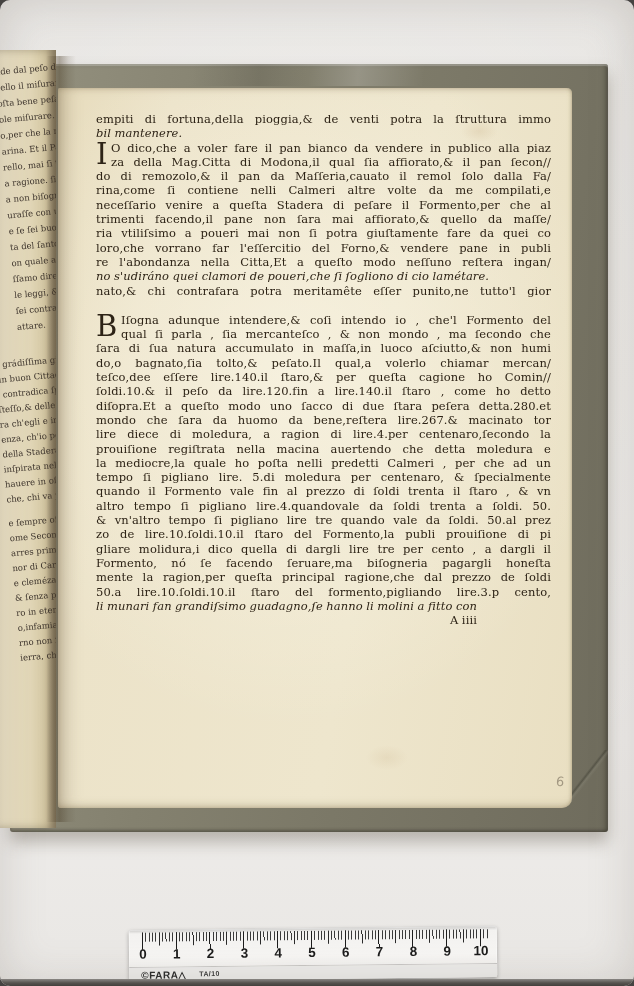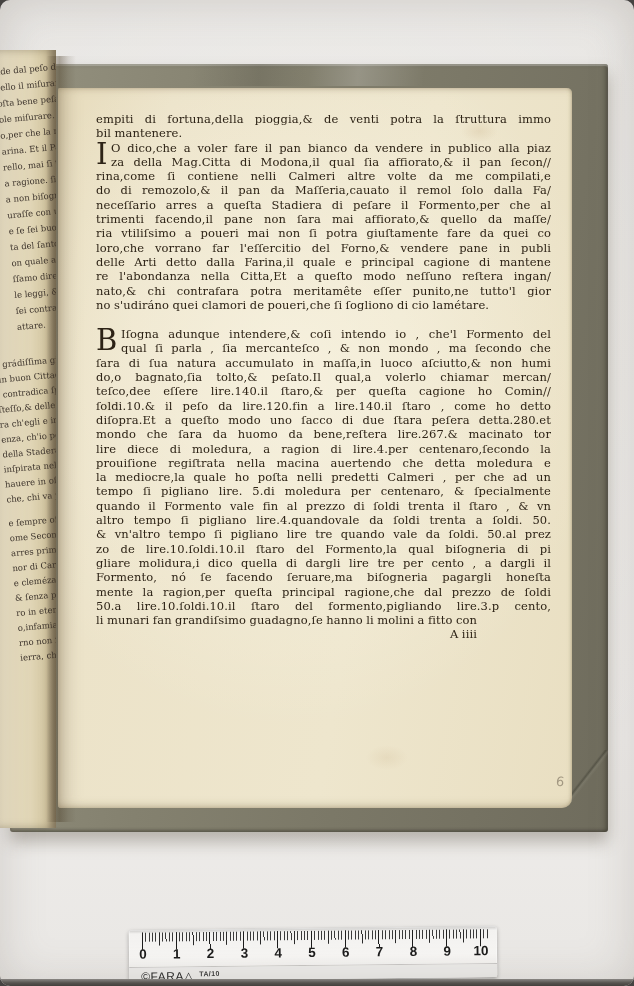--- a/index.html
+++ b/index.html
@@ -76,21 +76,21 @@
     position:absolute;left:38px;top:24px;width:455px;
     color:#2d2316;font-size:11.5px;letter-spacing:.1px;word-spacing:-.3px;
   }
   .para{position:relative;}
   .para:nth-of-type(3){margin-top:15px;}
   .tline{
     height:14.3px;line-height:14.3px;
     text-align:justify;text-align-last:justify;
     overflow:hidden;white-space:nowrap;
   }
-  .tline.lastline{text-align-last:left;}
+  .tline.lastline{text-align-last:left;font-style:italic;}
   .dropcap{
     position:absolute;left:0;top:0;font-size:29px;line-height:27px;color:#2d2316;
   }
   .sigline{
     height:15px;line-height:15px;padding-left:354px;color:#2d2316;
   }
   .pencil-num{
     position:absolute;left:498px;top:686px;font-size:13px;color:rgba(125,113,95,.65);
     transform:rotate(7deg);font-family:"DejaVu Sans", sans-serif;
   }
@@ -113,22 +113,22 @@
     position:absolute;width:26px;text-align:center;
     font-family:"Liberation Sans", sans-serif;font-weight:bold;
     font-size:13.5px;color:#1b1b1b;
   }
   .ruler-strip{
     position:absolute;left:0;right:0;bottom:0;height:13px;
     background:#ecebe9;border-top:1px solid #c8c6c4;border-radius:0 0 2px 2px;
   }
   .brand{
     position:absolute;left:12px;top:2px;
-    font-family:"Liberation Sans", sans-serif;font-weight:normal;
-    font-size:12px;letter-spacing:.5px;color:#2a2a2a;
+    font-family:"Liberation Sans", sans-serif;font-weight:bold;
+    font-size:10px;letter-spacing:.5px;color:#2a2a2a;
   }
   .brand .bname{text-decoration:underline;}
   .model{
     position:absolute;left:70px;top:3px;
     font-family:"Liberation Sans", sans-serif;font-weight:bold;
     font-size:7px;color:#3a3a3a;letter-spacing:.4px;
   }
   .table-edge{
     position:absolute;left:0;right:0;bottom:0;height:7px;
     background:linear-gradient(180deg,#8d8b89 0%,#55534f 55%,#3e3c3a 100%);
@@ -192,49 +192,48 @@
   <div class="page">
     <div class="text-block">
         <div class="para">
           <div class="tline">empiti di fortuna,della pioggia,&amp; de venti potra la ſtruttura immo</div>
           <div class="tline lastline">bil mantenere.</div>
         </div>
         <div class="para">
           <span class="dropcap">I</span>
           <div class="tline" style="padding-left: 15px;">O dico,che a voler fare il pan bianco da vendere in publico alla piaz</div>
           <div class="tline" style="padding-left: 15px;">za della Mag.Citta di Modona,il qual ſia affiorato,&amp; il pan ſecon//</div>
+          <div class="tline">do di remozolo,&amp; il pan da Maſſeria,cauato il remol ſolo dalla Fa/</div>
           <div class="tline">rina,come ſi contiene nelli Calmeri altre volte da me compilati,e</div>
-          <div class="tline">do di remozolo,&amp; il pan da Maſſeria,cauato il remol ſolo dalla Fa/</div>
-          <div class="tline">neceſſario arres a queſta Stadiera di peſare il Formento,per che al</div>
+          <div class="tline">neceſſario venire a queſta Stadera di peſare il Formento,per che al</div>
           <div class="tline">trimenti facendo,il pane non ſara mai affiorato,&amp; quello da maſſe/</div>
           <div class="tline">ria vtiliſsimo a poueri mai non ſi potra giuſtamente fare da quei co</div>
           <div class="tline">loro,che vorrano far l'eſſercitio del Forno,&amp; vendere pane in publi</div>
-          <div class="tline">delle Arti detto dalla Farina,il quale e principal cagione di mantene</div>
           <div class="tline">re l'abondanza nella Citta,Et a queſto modo neſſuno reſtera ingan/</div>
+          <div class="tline lastline">no s'udiráno quei clamori de poueri,che ſi ſogliono di cio lamétare.</div>
           <div class="tline">nato,&amp; chi contrafara potra meritamête eſſer punito,ne tutto'l gior</div>
-          <div class="tline lastline">no s'udiráno quei clamori de poueri,che ſi ſogliono di cio lamétare.</div>
         </div>
         <div class="para">
           <span class="dropcap">B</span>
           <div class="tline" style="padding-left: 25px;">Iſogna adunque intendere,&amp; coſi intendo io , che'l Formento del</div>
           <div class="tline" style="padding-left: 25px;">qual ſi parla ,  ſia mercanteſco , &amp; non mondo , ma ſecondo che</div>
           <div class="tline">ſara di ſua natura accumulato in maſſa,in luoco aſciutto,&amp; non humi</div>
           <div class="tline">do,o bagnato,ſia tolto,&amp; peſato.Il qual,a volerlo chiamar mercan/</div>
           <div class="tline">teſco,dee eſſere lire.140.il ſtaro,&amp; per queſta cagione ho Comin//</div>
           <div class="tline">ſoldi.10.&amp; il peſo da lire.120.fin a lire.140.il ſtaro , come ho detto</div>
           <div class="tline">diſopra.Et a queſto modo uno ſacco di due ſtara peſera detta.280.et</div>
           <div class="tline">mondo che ſara da huomo da bene,reſtera lire.267.&amp; macinato tor</div>
           <div class="tline">lire diece di moledura, a ragion di lire.4.per centenaro,ſecondo la</div>
           <div class="tline">prouiſione regiſtrata nella macina auertendo che detta moledura e</div>
           <div class="tline">la mediocre,la quale ho poſta nelli predetti Calmeri , per che ad un</div>
           <div class="tline">tempo ſi pigliano lire. 5.di moledura per centenaro, &amp; ſpecialmente</div>
           <div class="tline">quando il Formento vale fin al prezzo di ſoldi trenta il ſtaro , &amp; vn</div>
           <div class="tline">altro tempo ſi pigliano lire.4.quandovale da ſoldi trenta a ſoldi. 50.</div>
           <div class="tline">&amp; vn'altro tempo ſi pigliano lire tre quando vale da ſoldi. 50.al prez</div>
-          <div class="tline">zo de lire.10.ſoldi.10.il ſtaro del Formento,la qual biſogneria di pi</div>
+          <div class="tline">zo de lire.10.ſoldi.10.il ſtaro del Formento,la publi prouiſione di pi</div>
           <div class="tline">gliare molidura,i dico quella di dargli lire tre per cento , a dargli il</div>
           <div class="tline">Formento, nó ſe facendo ſeruare,ma biſogneria pagargli honeſta</div>
           <div class="tline">mente la ragion,per queſta principal ragione,che dal prezzo de ſoldi</div>
           <div class="tline">50.a lire.10.ſoldi.10.il ſtaro del formento,pigliando lire.3.p cento,</div>
           <div class="tline lastline">li munari fan grandiſsimo guadagno,ſe hanno li molini a fitto con</div>
         </div>
         <div class="sigline">A iiii</div>
       </div>
     <div class="pencil-num">6</div>
   </div>

